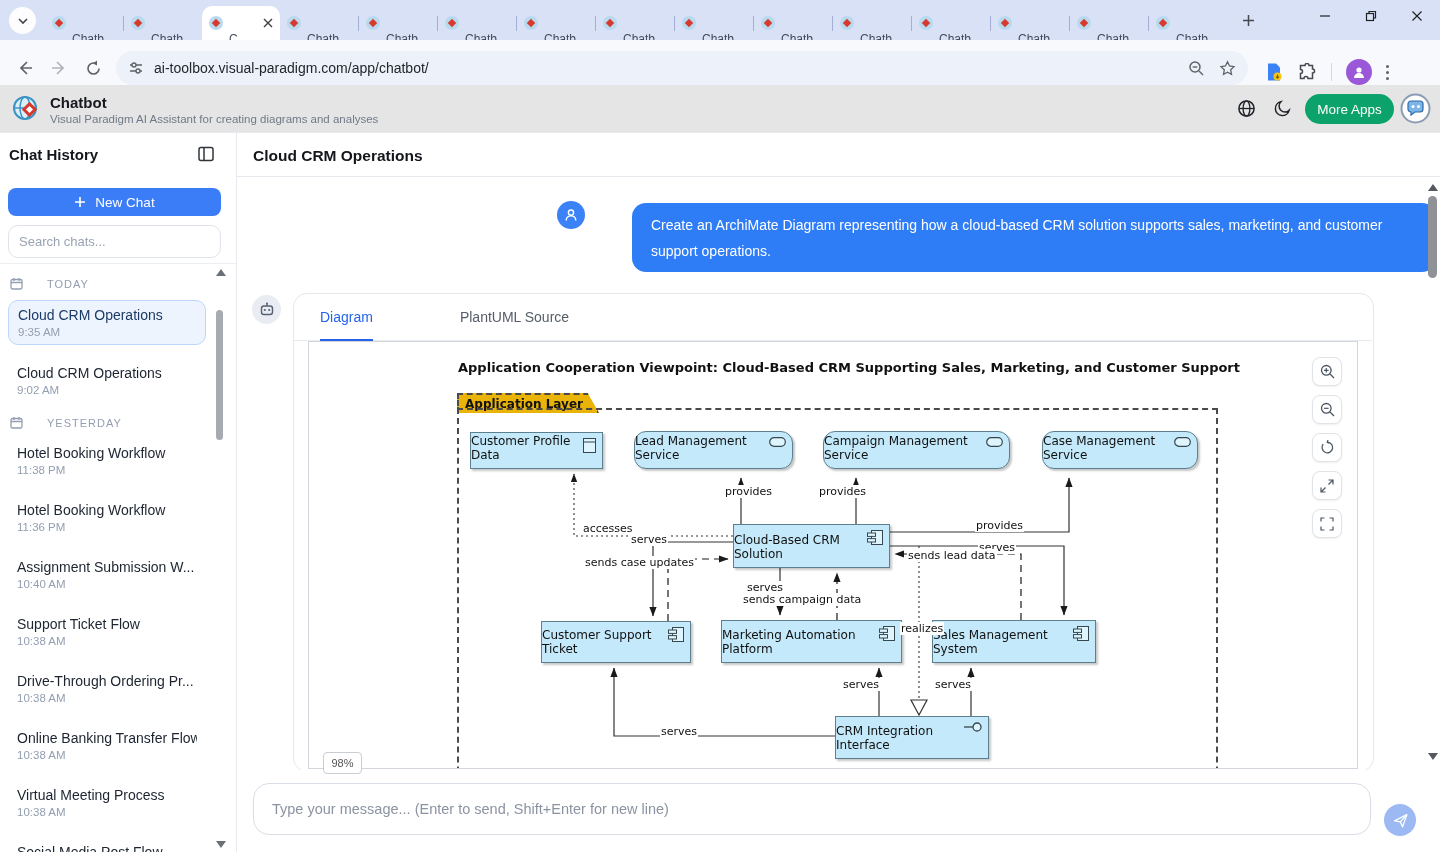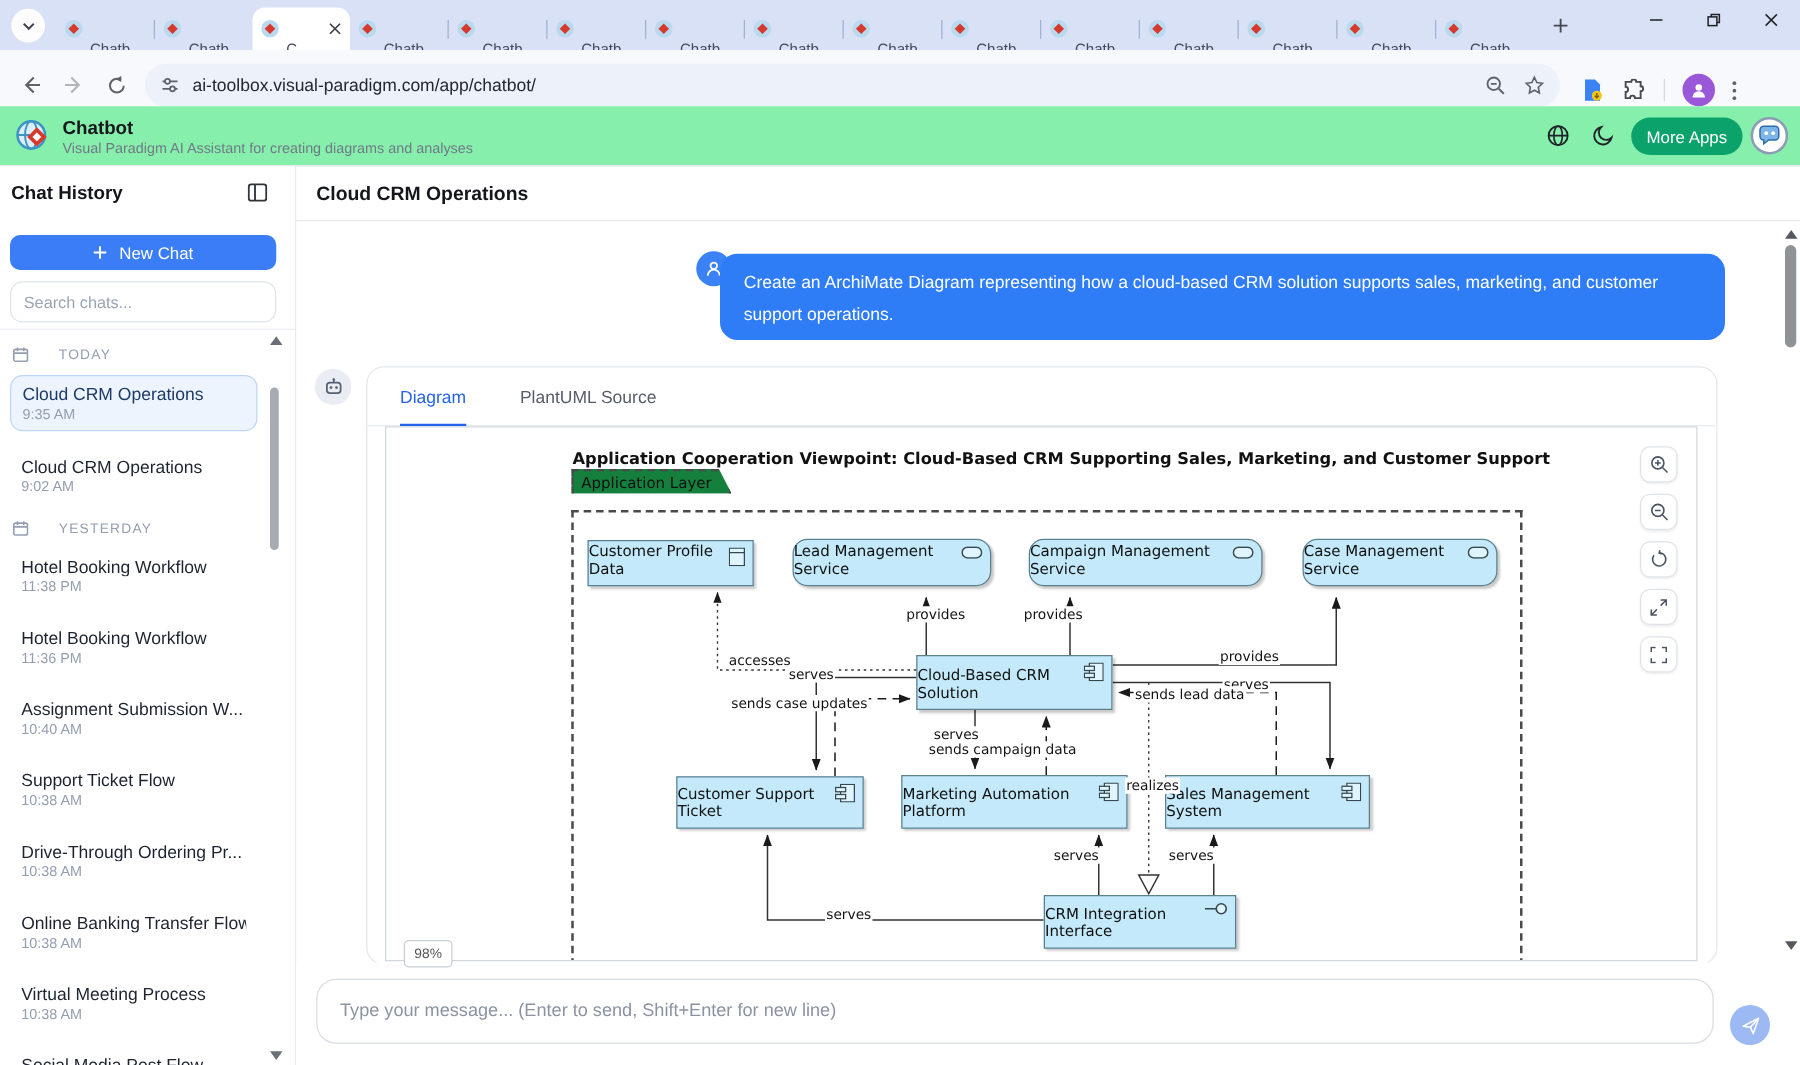--- a/index.html
+++ b/index.html
@@ -34,21 +34,21 @@
   #url-text{font-size:14px;color:#23262d;margin-left:10px;flex:1;}
   .obicon{flex:none;margin-left:14px;}
   .tool-right{display:flex;align-items:center;margin-left:16px;}
   .tool-right>*{margin-right:14px;flex:none;}
   .vdiv{width:1px;height:18px;background:#d4d8e2;}
   .avatar-chrome{width:26px;height:26px;border-radius:50%;background:#9a57d8;display:flex;align-items:center;justify-content:center;}
   .kebab{display:flex;flex-direction:column;gap:3px;}
   .kebab i{width:3px;height:3px;border-radius:50%;background:#5f6368;}
 
   
-  #appheader{position:absolute;left:0;top:85px;width:1440px;height:48px;background:#86efac;
+  #appheader{position:absolute;left:0;top:85px;width:1440px;height:48px;background:#e5e5e5;
              border-bottom:1px solid #e7e9ee;box-sizing:border-box;}
   #app-title{position:absolute;left:50px;top:9px;font-size:15px;font-weight:bold;color:#16181d;}
   #app-sub{position:absolute;left:50px;top:28px;font-size:11.5px;color:#707a87;}
   #more-apps{position:absolute;left:1305px;top:9px;width:89px;height:30px;background:#0ba26b;color:#fff;
              border-radius:16px;font-size:13.5px;display:flex;align-items:center;justify-content:center;}
 
   
   #sidebar{position:absolute;left:0;top:133px;width:237px;height:719px;background:#fff;
            border-right:1px solid #e7e9ee;box-sizing:border-box;overflow:hidden;padding-left:32px;}
   #sb-title{position:absolute;left:9px;top:13px;font-size:15px;font-weight:bold;color:#14161b;}
@@ -70,40 +70,40 @@
   .ctime{font-size:11.5px;color:#939eb1;margin-top:3px;}
   .sb-scroll-thumb{position:absolute;left:216px;top:177px;width:7px;height:130px;border-radius:4px;background:#a6aab1;}
   .tri-up{width:0;height:0;border-left:5px solid transparent;border-right:5px solid transparent;border-bottom:7px solid #6b7078;}
   .tri-down{width:0;height:0;border-left:5px solid transparent;border-right:5px solid transparent;border-top:7px solid #6b7078;}
 
   
   #page-title{position:absolute;left:253px;top:147px;font-size:15.5px;font-weight:bold;color:#14161b;}
   #main-sep{position:absolute;left:237px;top:176px;width:1203px;height:1px;background:#e7e9ee;}
   #user-avatar{position:absolute;left:557px;top:201px;width:28px;height:28px;border-radius:50%;
                background:#3b82f6;display:flex;align-items:center;justify-content:center;}
-  #user-bubble{position:absolute;left:576px;top:203px;width:804px;height:69px;box-sizing:border-box;
+  #user-bubble{position:absolute;left:632px;top:203px;width:804px;height:69px;box-sizing:border-box;
                background:#2e7df7;border-radius:14px;color:#fff;font-size:14px;line-height:26px;
                padding:9px 19px;}
   #bot-avatar{position:absolute;left:252px;top:295px;width:29px;height:29px;border-radius:50%;
               background:#e9ecf2;display:flex;align-items:center;justify-content:center;}
   #answer-card{position:absolute;left:293px;top:293px;width:1081px;height:479px;background:#fff;
                border:1px solid #e4e7ec;border-radius:14px;box-sizing:border-box;}
   #card-tabs{position:absolute;left:293px;top:294px;width:1079px;height:47px;display:flex;align-items:stretch;
-             padding-left:27px;border-bottom:1px solid #e7eaef;box-sizing:border-box;}
+             padding-left:27px;border-bottom:1px solid #e7eaef;box-sizing:border-box;gap:44px;}
   .ctab{display:flex;align-items:center;font-size:14px;margin-right:43px;color:#565d68;}
   .ctab.active{color:#2563eb;border-bottom:2px solid #2563eb;margin-bottom:-1px;}
 
   
   #viewport{position:absolute;left:308px;top:341px;width:1050px;height:428px;background:#fff;
             border:1px solid #d3d7dd;box-sizing:border-box;overflow:hidden;}
   #dg-title{position:absolute;left:149px;top:18px;font-size:13px;font-weight:bold;color:#111;
             font-family:"DejaVu Sans",sans-serif;white-space:nowrap;}
   #dg-group{position:absolute;left:148px;top:66px;width:757px;height:480px;border:2px dashed #4a4a4a;}
-  #dg-group-label{position:absolute;left:148px;top:33px;height:18px;padding:0 14px 0 6px;background:#15803d;
-                  border:2px dashed #4a4a4a;border-bottom:none;font-size:12px;font-weight:normal;color:#111;
+  #dg-group-label{position:absolute;left:148px;top:51px;height:18px;padding:0 14px 0 6px;background:#eab308;
+                  border:2px dashed #4a4a4a;border-bottom:none;font-size:12px;font-weight:bold;color:#111;
                   display:flex;align-items:center;clip-path:polygon(0 0,92% 0,100% 100%,0 100%);
                   font-family:"DejaVu Sans",sans-serif;}
   .dnode{position:absolute;background:#c3e9fa;border:1px solid #5d808f;box-sizing:border-box;
          box-shadow:2px 2px 2px rgba(0,0,0,.22);display:flex;align-items:flex-end;justify-content:center;
          font-size:12px;color:#111;padding-bottom:6px;font-family:"DejaVu Sans",sans-serif;}
   .dnode.svc{border-radius:12px;}
   .nicon{position:absolute;top:5px;right:6px;}
   .elabel{position:absolute;font-size:11px;color:#111;background:#fff;padding:0 1px;white-space:nowrap;
           font-family:"DejaVu Sans",sans-serif;}
   #edge-svg{position:absolute;left:0;top:0;pointer-events:none;}

